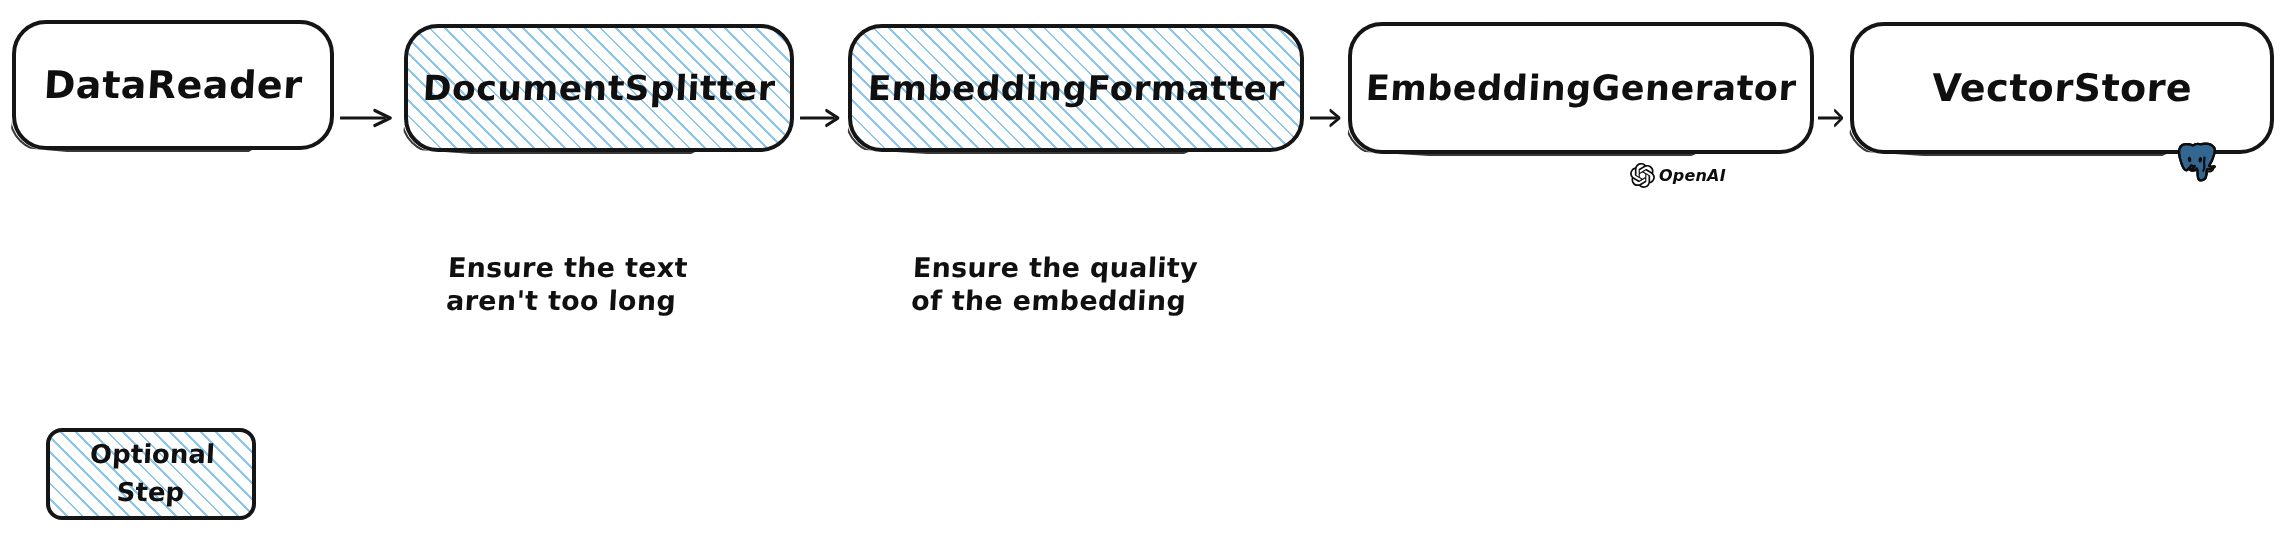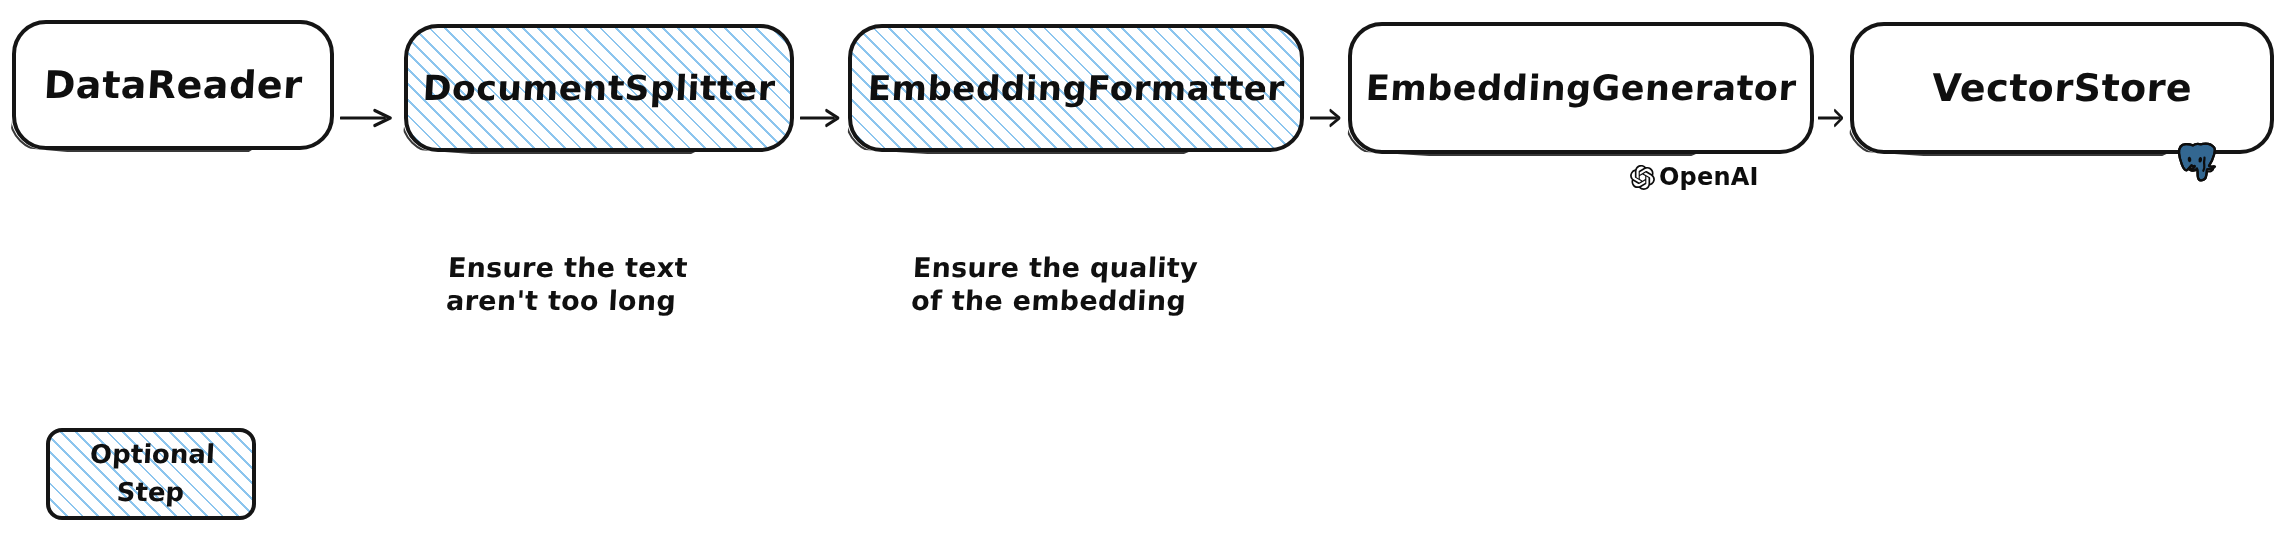--- a/index.html
+++ b/index.html
@@ -115,23 +115,24 @@
   .badge {
     position: absolute;
     display: flex;
     align-items: center;
     gap: 4px;
     z-index: 5;
   }
   .badge .badge-text {
     font-family: "DejaVu Sans", sans-serif;
     font-weight: 700;
-    font-size: 24px;
+    font-size: 16px;
     color: #0d0d0d;
     letter-spacing: .2px;
+    font-style: italic;
   }
   .logo-svg { display: block; }
 </style>
 </head>
 <body>
 
 <div id="canvas">
 
   <div class="node" style="left: 12px; top: 20px; width: 322px; height: 130px; border-color: rgb(21, 21, 21);">
     <span class="label" style="font-size: 38px;">DataReader</span>

